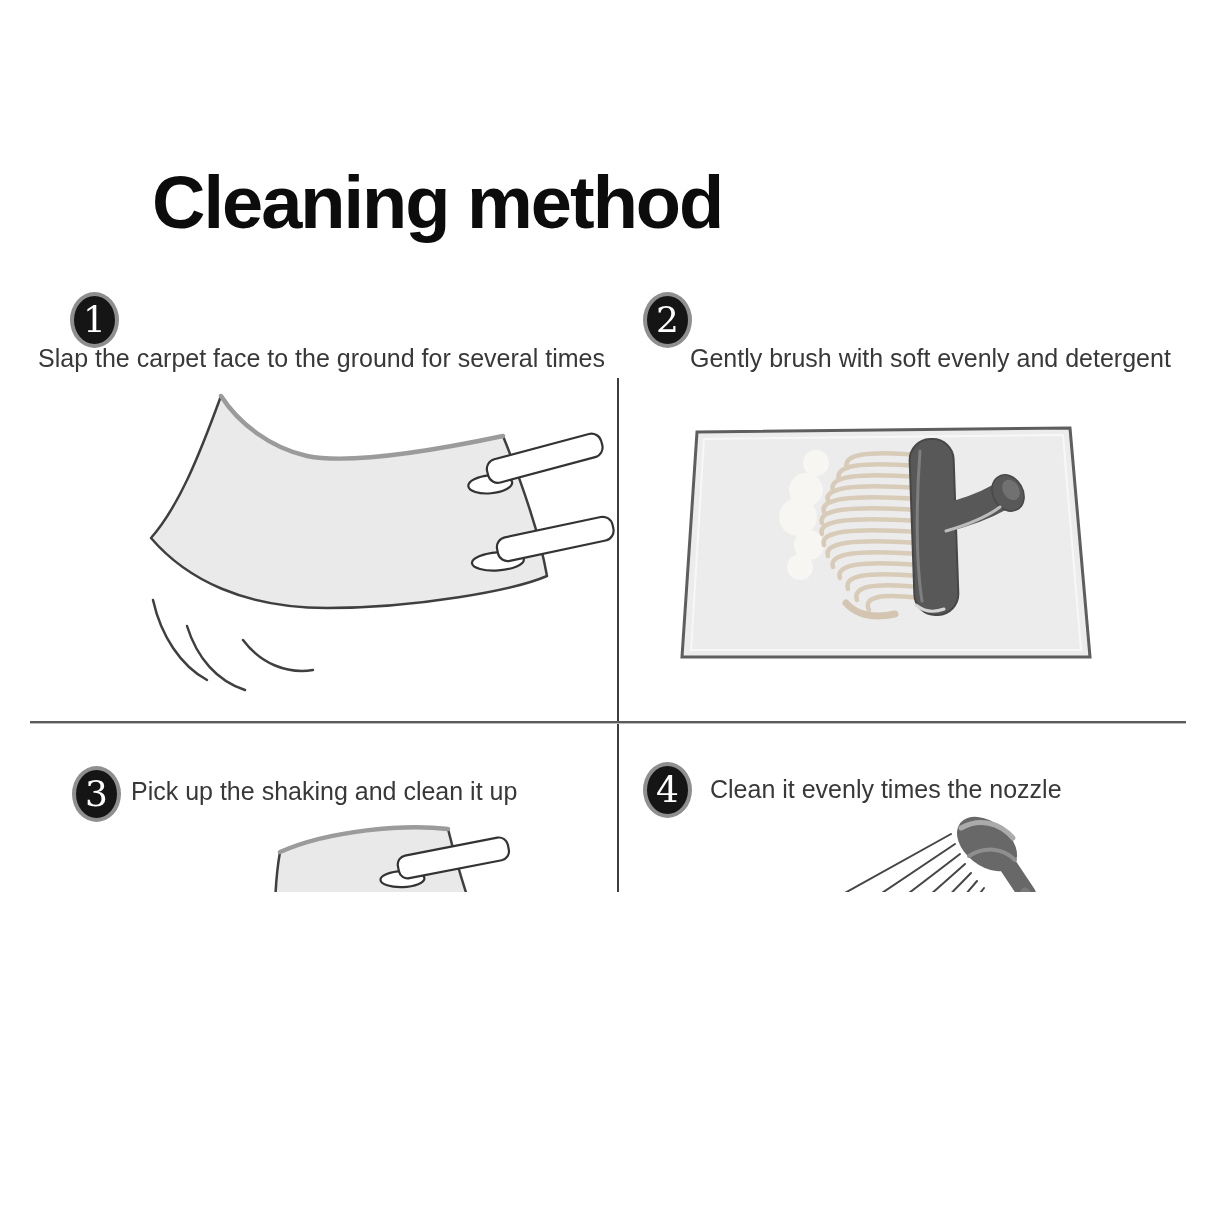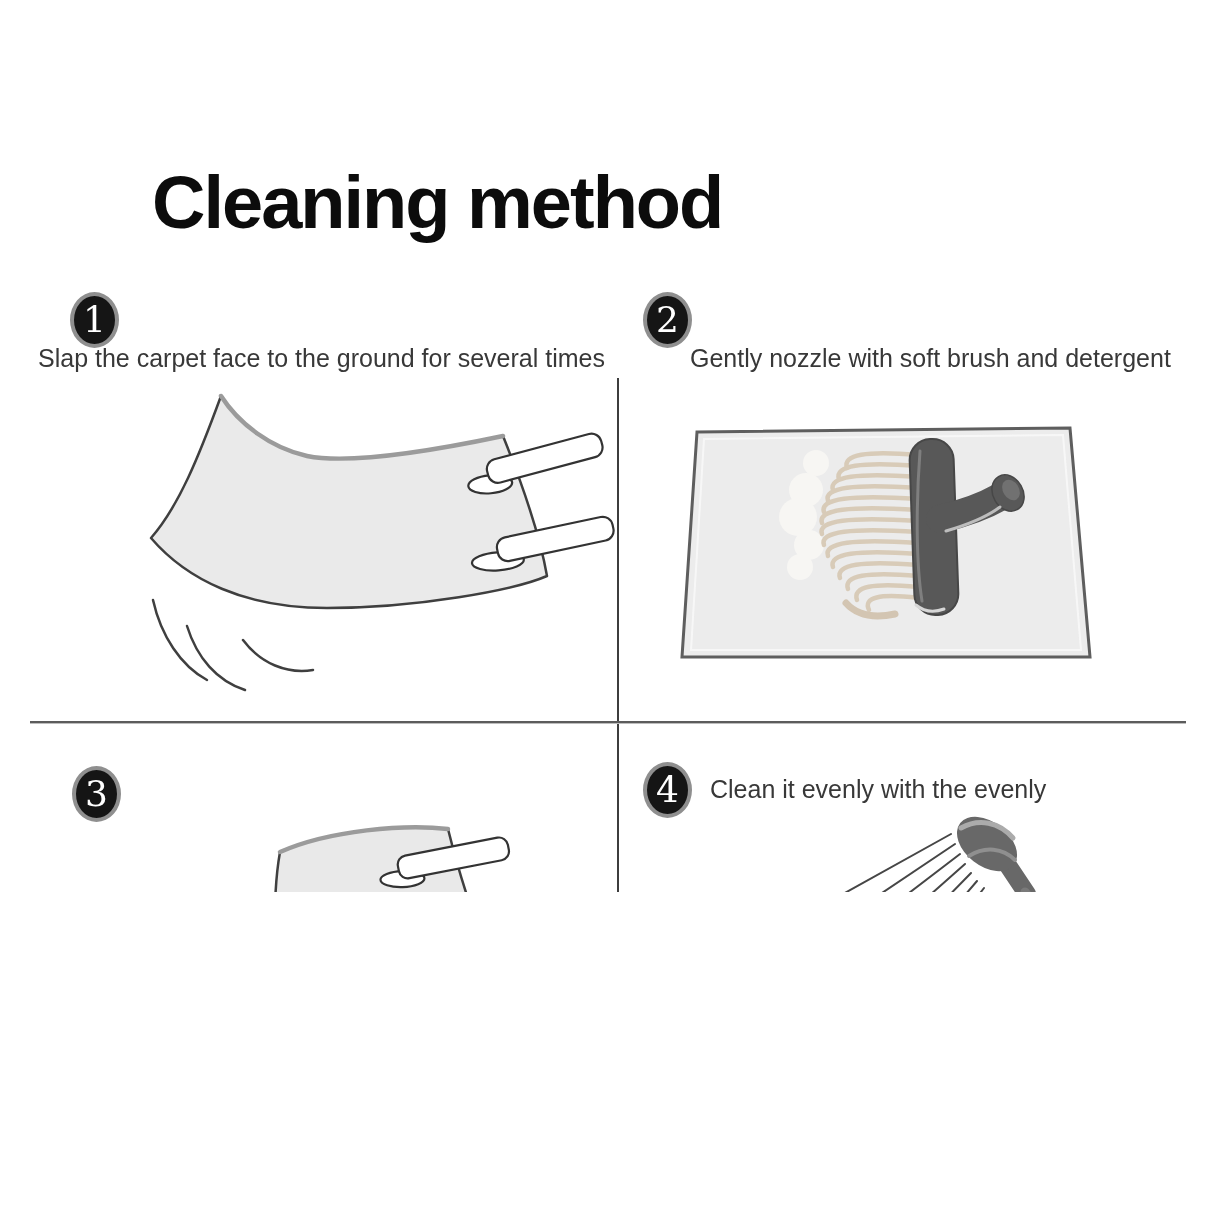--- a/index.html
+++ b/index.html
@@ -45,21 +45,21 @@
     </g>
     <g transform="translate(408,170) rotate(-12)" fill="#ffffff" stroke="#333333" stroke-width="2.2" stroke-linejoin="round">
       <ellipse cx="-6" cy="13" rx="26" ry="9" transform="rotate(8)"></ellipse>
       <rect x="-6" y="-10" width="118" height="24" rx="10"></rect>
     </g>
   </svg>
 
   <div class="badge" style="left:643px;top:292px;">
     <span>2</span>
   </div>
-  <div class="caption" style="left:690px;top:344px;">Gently nozzle with soft brush and detergent</div>
+  <div class="caption" style="left:690px;top:344px;">Gently brush with soft evenly and detergent</div>
   <svg class="illus" style="left:648px;top:395px;" width="500" height="320" viewBox="0 0 500 320">
     <path d="M 49,37 L 422,33 L 442,262 L 34,262 Z" fill="#ececec" stroke="#5e5e5e" stroke-width="3" stroke-linejoin="miter"></path>
     <path d="M 56,44 L 415,40 L 433,255 L 43,255 Z" fill="none" stroke="#fafafa" stroke-width="2" opacity="0.8"></path>
     <g fill="#f7f6f3">
       <circle cx="168" cy="68" r="13"></circle>
       <circle cx="158" cy="95" r="17"></circle>
       <circle cx="150" cy="122" r="19"></circle>
       <circle cx="161" cy="150" r="15"></circle>
       <circle cx="152" cy="172" r="13"></circle>
     </g>
@@ -87,20 +87,21 @@
       <path d="M 292,124 C 318,118 338,110 352,102" fill="none" stroke="#585858" stroke-width="28" stroke-linecap="round"></path>
       <ellipse cx="360" cy="98" rx="15" ry="19" transform="rotate(-30 360 98)" fill="#585858" stroke="#474747" stroke-width="1.5"></ellipse>
       <ellipse cx="363" cy="95" rx="8" ry="11" transform="rotate(-30 363 95)" fill="#717171"></ellipse>
       <path d="M 298,136 C 322,129 340,121 352,112" fill="none" stroke="#bdbdbd" stroke-width="3" stroke-linecap="round"></path>
     </g>
   </svg>
 
   <div class="badge" style="left:72px;top:766px;">
     <span>3</span>
   </div>
+  <div class="caption" style="left:131px;top:777px;">Pick up the shaking and clean it up</div>
   <svg class="illus" style="left:130px;top:822px;" width="480" height="390" viewBox="0 0 480 390">
     <defs>
       <path id="drop" d="M 5,0 C 9,5 12,10 10,14 C 8,19 2,19 1,14 C 0,9 2,4 5,0 Z"></path>
     </defs>
     <g fill="none" stroke="#3c3c3c" stroke-width="2.3" stroke-linecap="round">
       <path d="M 78,162 C 88,208 104,248 128,282"></path>
       <path d="M 55,212 C 68,258 86,292 112,318"></path>
       <path d="M 100,307 C 130,322 165,327 197,322"></path>
     </g>
     <ellipse cx="270" cy="202" rx="114" ry="36" transform="rotate(-7 270 202)" fill="#9d9d9d" stroke="#2e2e2e" stroke-width="2.5"></ellipse>
@@ -118,21 +119,21 @@
       <use href="#drop" transform="translate(204,256) rotate(25) scale(1.15)"></use>
       <use href="#drop" transform="translate(250,266) rotate(45) scale(0.75)"></use>
       <use href="#drop" transform="translate(226,292) rotate(12) scale(0.7)"></use>
       <use href="#drop" transform="translate(256,286) rotate(40)"></use>
     </g>
   </svg>
 
   <div class="badge" style="left:643px;top:762px;">
     <span>4</span>
   </div>
-  <div class="caption" style="left:710px;top:775px;">Clean it evenly with the evenly</div>
+  <div class="caption" style="left:710px;top:775px;">Clean it evenly times the nozzle</div>
   <svg class="illus" style="left:635px;top:804px;" width="575" height="410" viewBox="0 0 575 410">
     <path d="M 46,114 L 382,111 L 400,329 L 32,329 Z" fill="#e8e8e8" stroke="#6e6e6e" stroke-width="3" stroke-linejoin="miter"></path>
     <g fill="none" stroke="#4f4f4f" stroke-width="2" stroke-linecap="round">
       <path d="M 178,140 C 166,166 184,188 176,212 C 168,236 188,258 180,282 C 172,306 192,330 186,356 C 182,372 192,384 194,396"></path>
       <path d="M 208,158 C 196,184 214,206 206,230 C 198,254 218,276 210,300 C 202,324 222,348 216,372 C 212,384 220,392 222,400"></path>
       <path d="M 242,172 C 230,198 248,220 240,244 C 232,268 252,290 244,314 C 236,338 256,360 250,384 C 248,392 254,398 256,404"></path>
       <path d="M 282,190 C 270,214 288,236 280,260 C 272,284 292,306 284,330 C 276,354 296,376 290,398"></path>
       <path d="M 252,150 C 244,168 256,184 250,202 C 244,220 254,236 250,252"></path>
       <path d="M 312,210 C 304,230 316,248 310,268 C 304,288 314,304 310,320"></path>
     </g>

